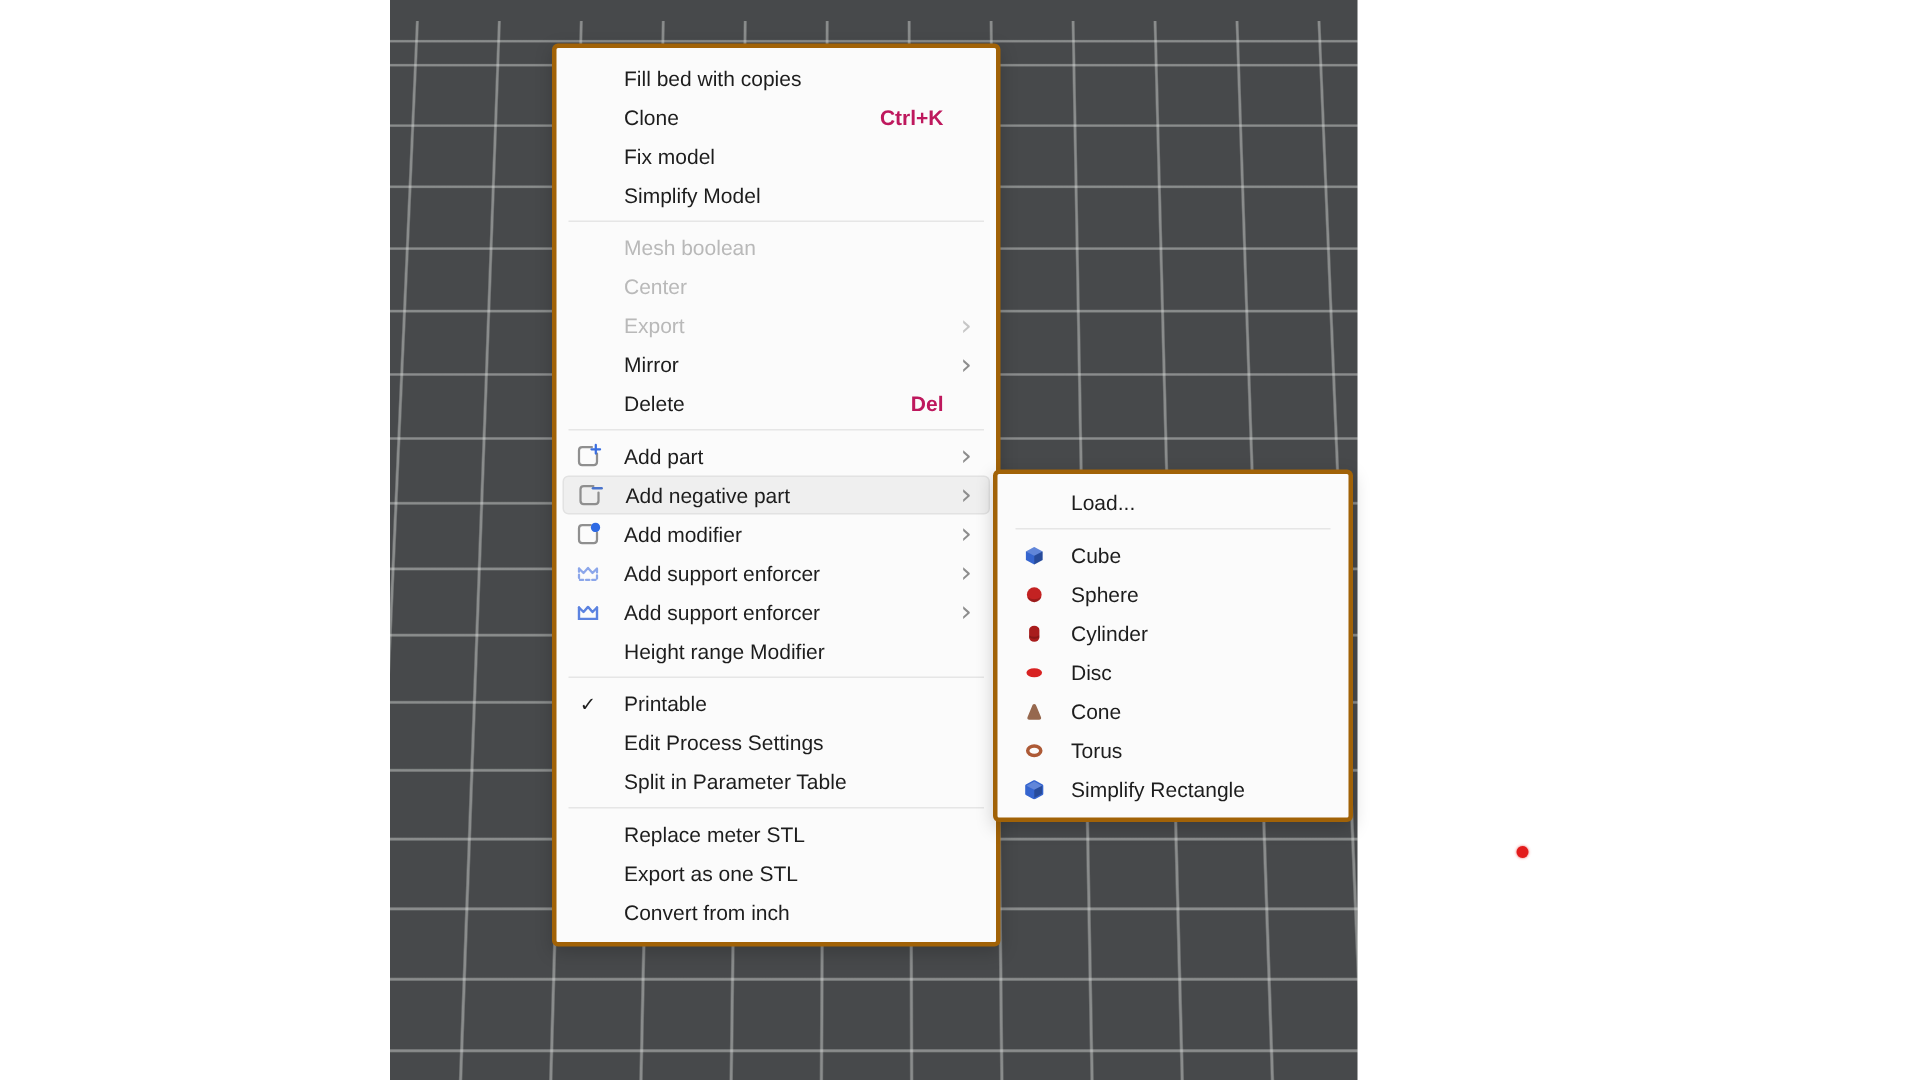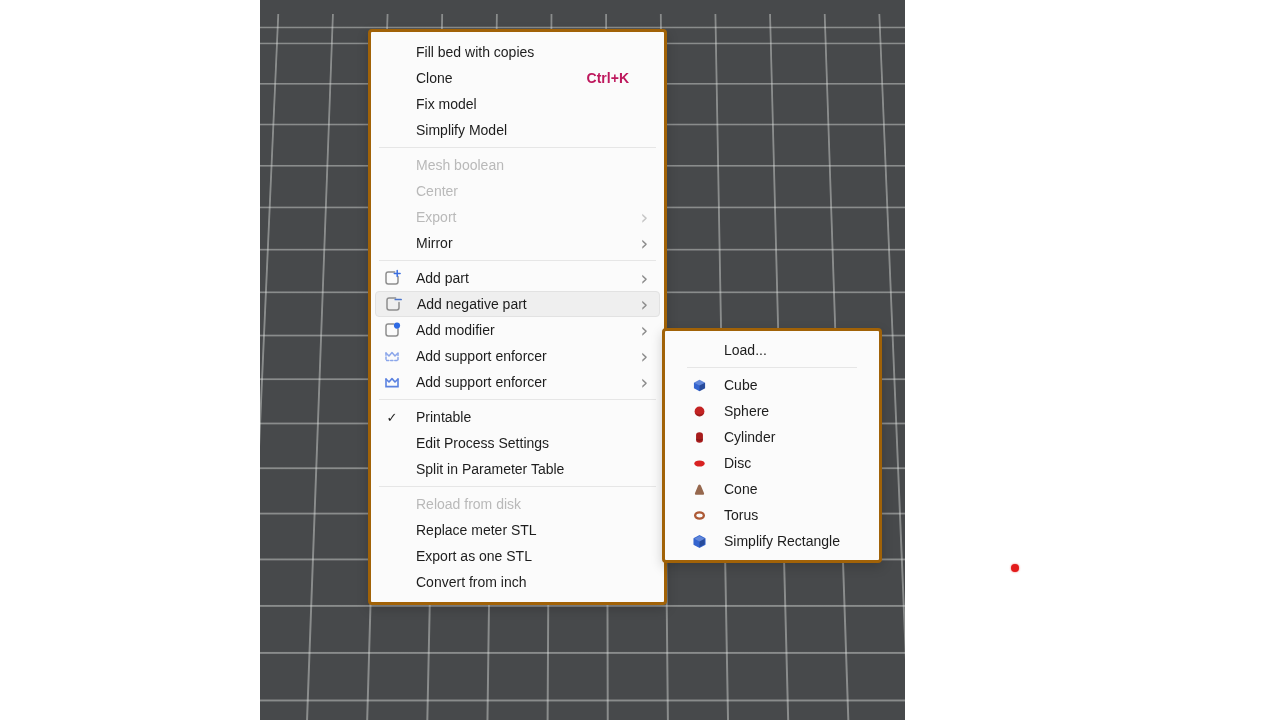--- a/index.html
+++ b/index.html
@@ -23,21 +23,21 @@
     transform-origin: 50% 100%;
   }
   .model { position:absolute; left:278px; top:93px; z-index:1; }
 
   
   .panel {
     position:absolute; background:#fbfbfb; border:3px solid #a16207;
     border-radius:4px; box-shadow:0 4px 12px rgba(0,0,0,0.18);
   }
   .menu  { left:368px; top:29px;  width:299px; padding:7px 0; z-index:5; }
-  .submenu { left:662px; top:328px; width:220px; padding:6px 14px; z-index:6; }
+  .submenu { left:662px; top:313px; width:240px; padding:6px 4px; z-index:6; }
 
   .mi {
     display:flex; align-items:center; height:26px;
     padding:0 14px 0 11px; font-size:14px; color:#1d1d1d; cursor:default;
     white-space:nowrap;
   }
   .mi .ico {
     width:20px; height:18px; margin-right:14px; flex:0 0 20px;
     display:flex; align-items:center; justify-content:center;
     font-size:13px; color:#1d1d1d;
@@ -122,20 +122,27 @@
         <span class="arrow">›</span>
       </span>
   </div>
   <div class="mi">
     <span class="ico"></span>
     <span class="label">Mirror</span>
     <span class="right">
         <span class="arrow">›</span>
       </span>
   </div>
+  <div class="mi">
+    <span class="ico"></span>
+    <span class="label">Delete</span>
+    <span class="right">
+        <span class="shortcut">Del</span>
+      </span>
+  </div>
 
   <div class="sep"></div>
 
   <div class="mi">
     <span class="ico">
       <svg width="18" height="18" viewBox="0 0 18 18">
         <path d="M11.6,3 H5.2 Q3,3 3,5.2 V12.8 Q3,15 5.2,15 H12.8 Q15,15 15,12.8 V7.4" fill="none" stroke="#8f8f8f" stroke-width="1.5" stroke-linecap="round"></path>
         <path d="M14.2,1.6 V7.4 M11.3,4.5 H17.1" stroke="#3a6ee0" stroke-width="1.5" stroke-linecap="round" fill="none"></path>
       </svg>
     </span>
@@ -185,42 +192,42 @@
       <svg width="18" height="18" viewBox="0 0 18 18">
         <path d="M3,6 L6,9 L9,5.6 L12,9 L15,6" fill="none" stroke="#5b82e0" stroke-width="1.6" stroke-linejoin="round" stroke-linecap="round"></path>
         <path d="M3,6 V13.6 H15 V6" fill="none" stroke="#5b82e0" stroke-width="1.6" stroke-linecap="round"></path>
       </svg>
     </span>
     <span class="label">Add support enforcer</span>
     <span class="right">
         <span class="arrow">›</span>
       </span>
   </div>
+  <div class="mi">
+    <span class="ico"></span>
+    <span class="label">Height range Modifier</span>
+  </div>
 
   <div class="sep"></div>
 
   <div class="mi">
     <span class="ico">✓</span>
     <span class="label">Printable</span>
   </div>
   <div class="mi">
     <span class="ico"></span>
     <span class="label">Edit Process Settings</span>
   </div>
   <div class="mi">
     <span class="ico"></span>
     <span class="label">Split in Parameter Table</span>
   </div>
 
   <div class="sep"></div>
 
-  <div class="mi disabled">
-    <span class="ico"></span>
-    <span class="label">Reload from disk</span>
-  </div>
   <div class="mi">
     <span class="ico"></span>
     <span class="label">Replace meter STL</span>
   </div>
   <div class="mi">
     <span class="ico"></span>
     <span class="label">Export as one STL</span>
   </div>
   <div class="mi">
     <span class="ico"></span>

